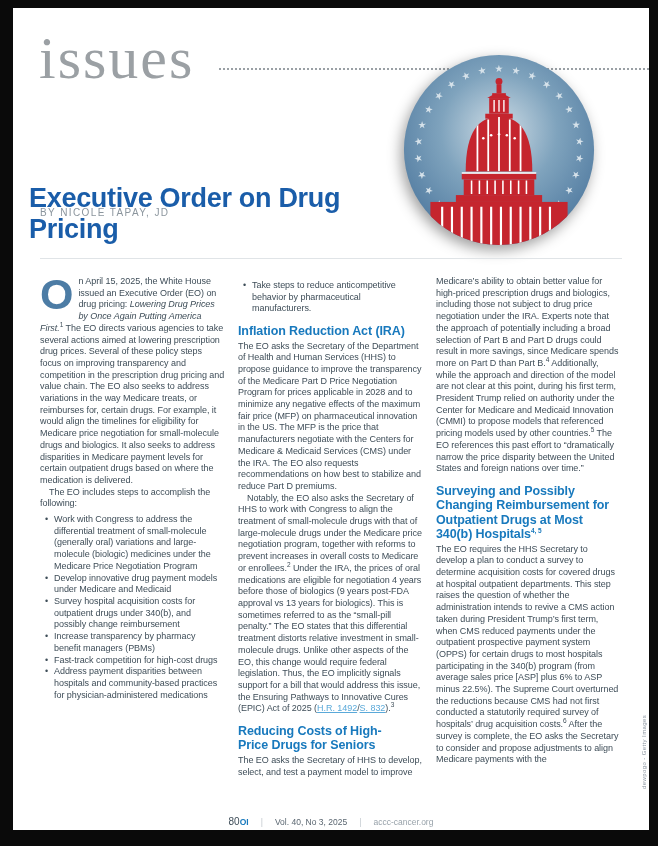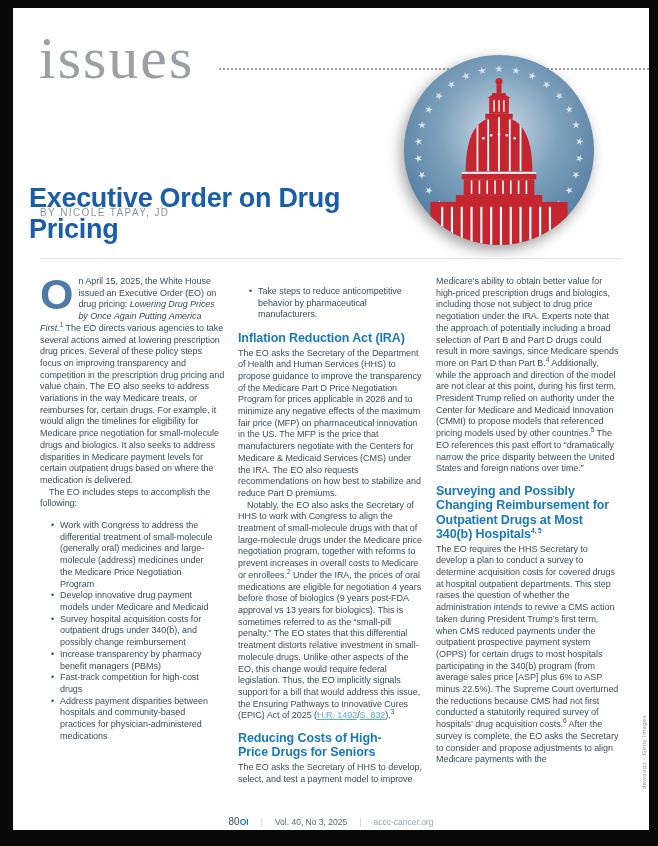--- a/index.html
+++ b/index.html
@@ -44,21 +44,21 @@
     position:absolute; left:27px; top:268px; width:582px; height:520px;
     display:flex; gap:13px;
   }
   .col { width:185px; overflow:hidden; font-size:9px; line-height:11.7px; color:#3e4d58; letter-spacing:-0.05px; }
   .col p { margin:0; }
   .col p.ind { text-indent:9px; }
   .dropcap {
     float:left; font-size:43px; line-height:35px; font-weight:bold;
     color:#4c7ca5; margin:1px 5px 0 0;
   }
-  ul.bullets { margin:10px; padding:0; list-style:none; }
+  ul.bullets { margin:4px; padding:0; list-style:none; }
   ul.bullets li { padding-left:10px; position:relative; }
   ul.bullets li::before { content:"\2022"; position:absolute; left:1px; }
   .col h2 {
     font-size:12.5px; line-height:14.4px; color:#1879bd;
     margin:9px 0 2px 0; font-weight:bold; letter-spacing:-0.1px;
   }
   .col sup { font-size:6.5px; line-height:0; }
   .col a.lnk { color:#5aa9d9; text-decoration:underline; cursor:pointer; }
 
   
@@ -200,21 +200,21 @@
   <h1 class="title">Executive Order on Drug Pricing</h1>
   <div class="byline">BY NICOLE TAPAY, JD</div>
   <div class="rule"></div>
 
   <div class="columns">
 
     <div class="col">
       <p><span class="dropcap">O</span><span>n April 15, 2025, the White House issued an Executive Order (EO) on drug pricing: <i>Lowering Drug Prices by Once Again Putting America First.</i><sup>1</sup> The EO directs various agencies to take several actions aimed at lowering prescription drug prices. Several of these policy steps focus on improving transparency and competition in the prescription drug pricing and value chain. The EO also seeks to address variations in the way Medicare treats, or reimburses for, certain drugs. For example, it would align the timelines for eligibility for Medicare price negotiation for small-molecule drugs and biologics. It also seeks to address disparities in Medicare payment levels for certain outpatient drugs based on where the medication is delivered.</span></p>
       <p class="ind">The EO includes steps to accomplish the following:</p>
       <ul class="bullets">
-        <li>Work with Congress to address the differential treatment of small-molecule (generally oral) medicines and large-molecule (address) medicines under the Medicare Price Negotiation Program</li>
+        <li>Work with Congress to address the differential treatment of small-molecule (generally oral) variations and large-molecule (biologic) medicines under the Medicare Price Negotiation Program</li>
         <li>Develop innovative drug payment models under Medicare and Medicaid</li>
         <li>Survey hospital acquisition costs for outpatient drugs under 340(b), and possibly change reimbursement</li>
         <li>Increase transparency by pharmacy benefit managers (PBMs)</li>
         <li>Fast-track competition for high-cost drugs</li>
         <li>Address payment disparities between hospitals and community-based practices for physician-administered medications</li>
       </ul>
     </div>
 
     <div class="col">
       <ul class="bullets">

